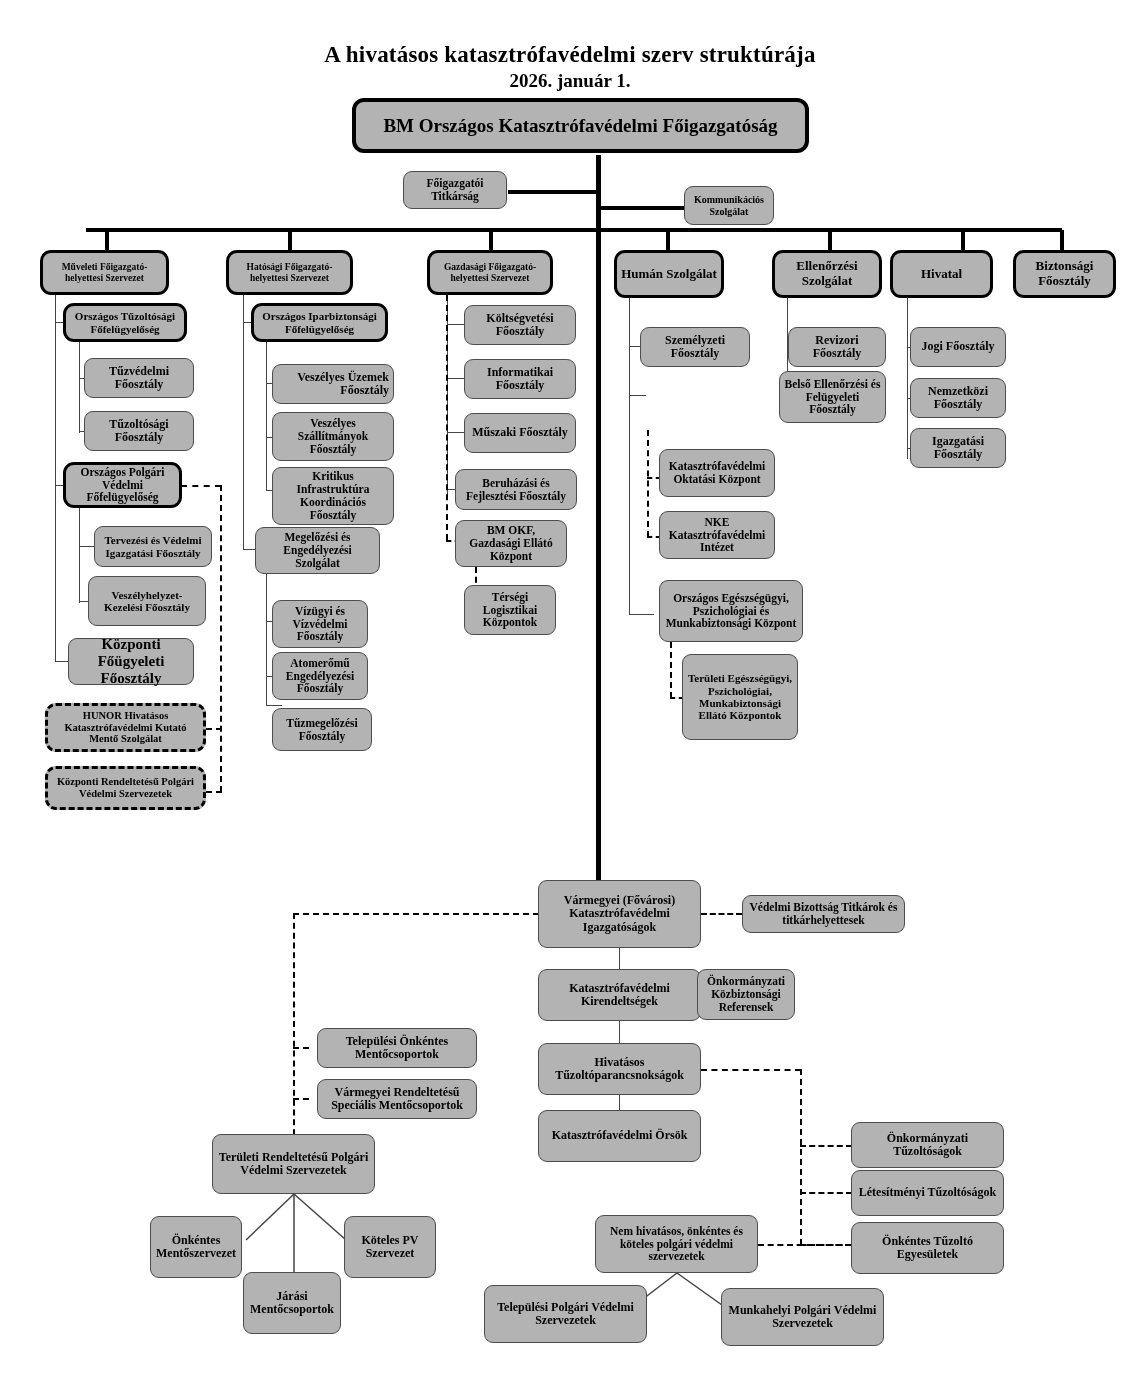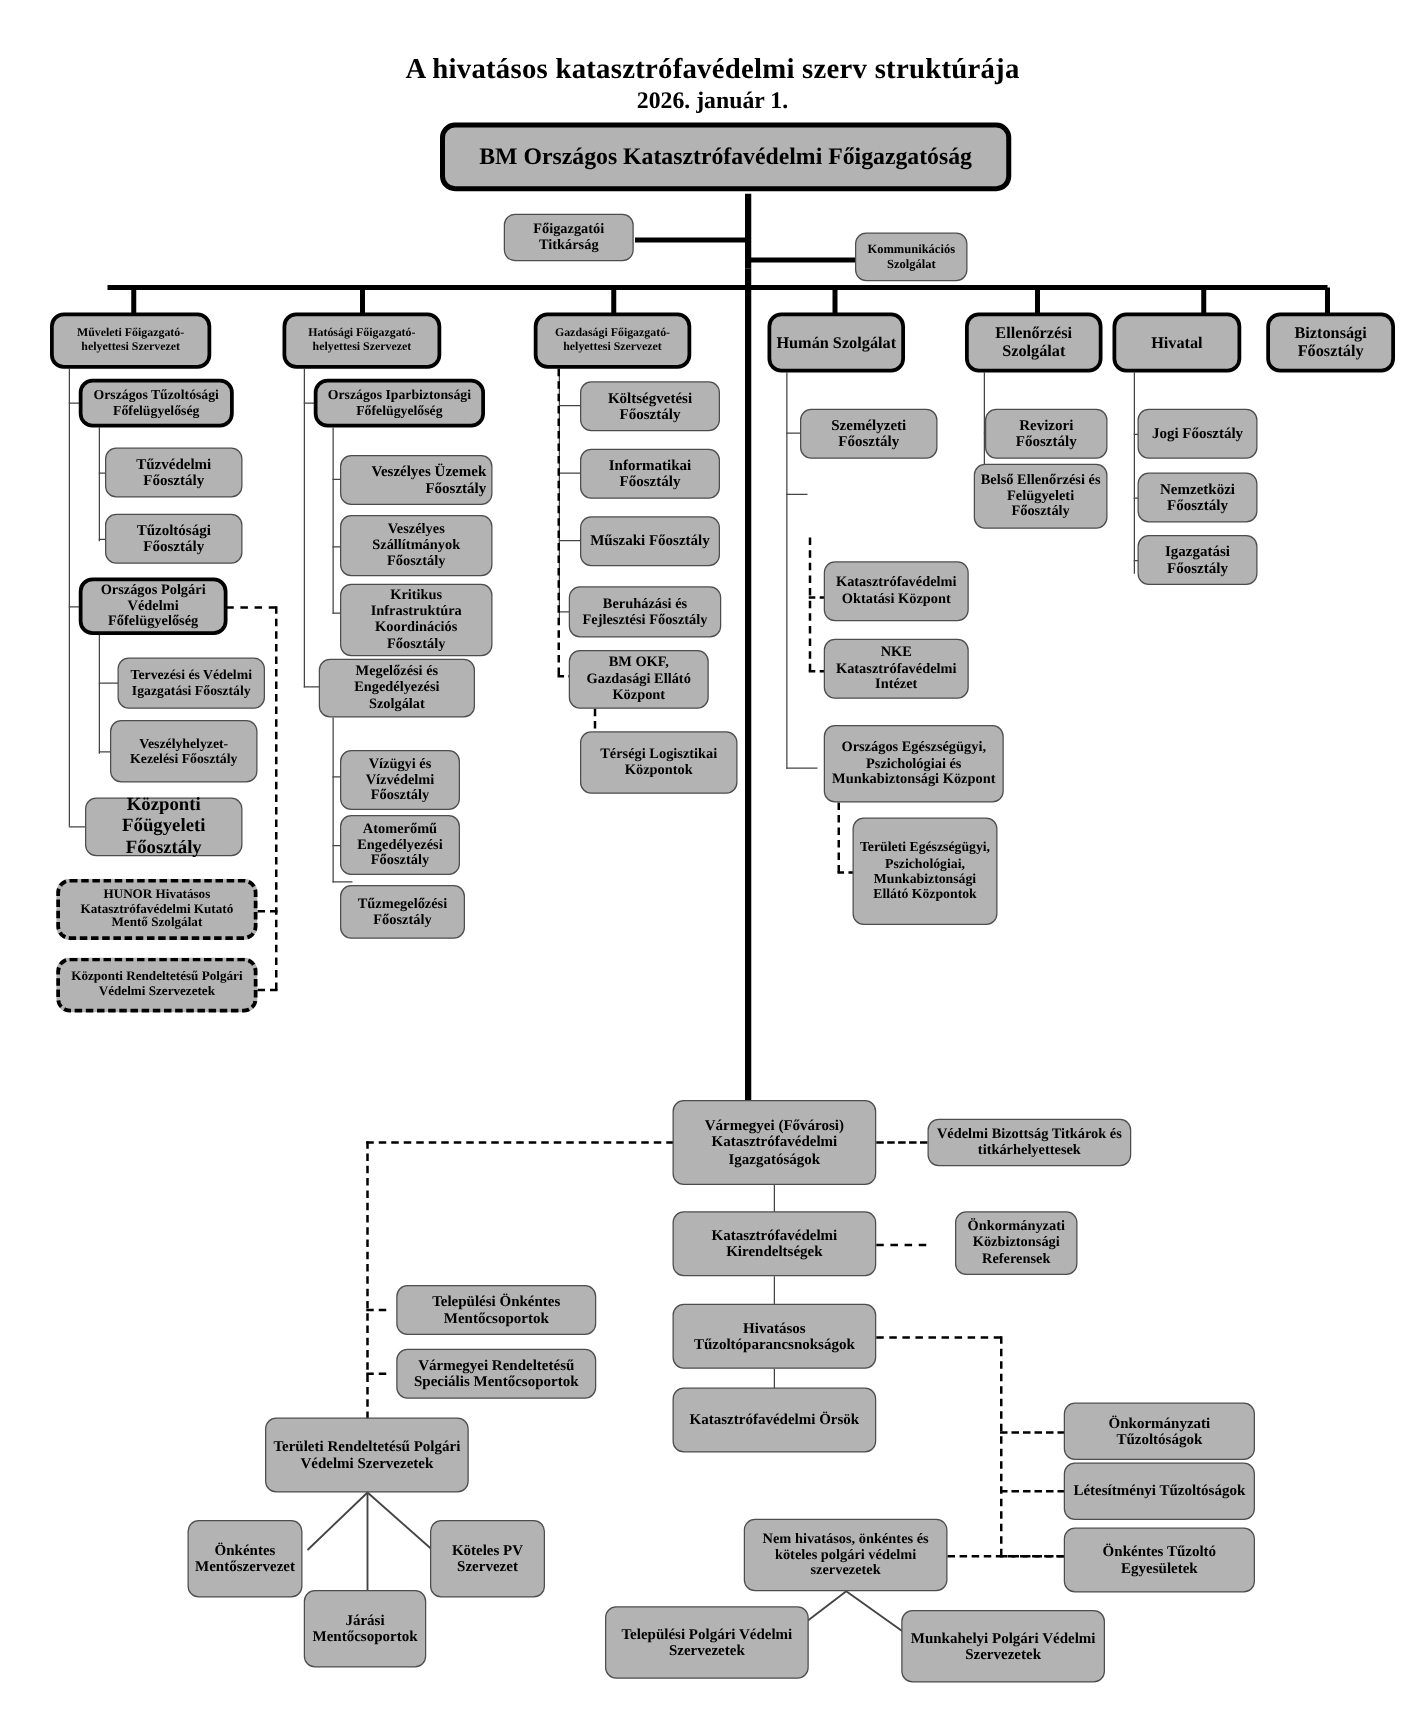--- a/index.html
+++ b/index.html
@@ -197,21 +197,21 @@
   <div class="dashv" style="left:446px;top:295px;height:245px;"></div>
   <div class="dashh" style="left:446px;top:540px;width:14px;"></div>
 
   <div class="box" style="left:455px;top:520px;width:112px;height:47px;font-size:11.5px;">
     <span>BM OKF, Gazdasági Ellátó Központ</span>
   </div>
 
   <div class="dashv" style="left:475px;top:567px;height:45px;"></div>
   <div class="dashh" style="left:475px;top:611px;width:14px;"></div>
 
-  <div class="box" style="left:464px;top:585px;width:126px;height:50px;font-size:11.5px;">
+  <div class="box" style="left:464px;top:585px;width:92px;height:50px;font-size:11.5px;">
     <span>Térségi Logisztikai Központok</span>
   </div>
 
   <div class="thinv" style="left:629px;top:298px;height:317px;"></div>
   <div class="thinh" style="left:629px;top:346px;width:17px;"></div>
   <div class="thinh" style="left:629px;top:395px;width:17px;"></div>
   <div class="thinh" style="left:629px;top:614px;width:25px;"></div>
 
   <div class="box" style="left:640px;top:327px;width:110px;height:40px;font-size:12px;">
     <span>Személyzeti Főosztály</span>
@@ -276,21 +276,21 @@
   <div class="dashh" style="left:293px;top:913px;width:246px;"></div>
   <div class="dashv" style="left:293px;top:913px;height:232px;"></div>
   <div class="dashh" style="left:293px;top:1047px;width:16px;"></div>
   <div class="dashh" style="left:293px;top:1098px;width:16px;"></div>
 
   <div class="thinv" style="left:619px;top:948px;height:24px;"></div>
   <div class="box" style="left:538px;top:969px;width:163px;height:52px;font-size:12px;">
     <span>Katasztrófavédelmi Kirendeltségek</span>
   </div>
 
-  <div class="box" style="left:764px;top:969px;width:98px;height:51px;font-size:11.5px;">
+  <div class="box" style="left:697px;top:969px;width:98px;height:51px;font-size:11.5px;">
     <span>Önkormányzati Közbiztonsági Referensek</span>
   </div>
   <div class="dashh" style="left:701px;top:995px;width:40px;"></div>
 
   <div class="thinv" style="left:619px;top:1021px;height:24px;"></div>
   <div class="box" style="left:538px;top:1043px;width:163px;height:52px;font-size:12px;">
     <span>Hivatásos Tűzoltóparancsnokságok</span>
   </div>
 
   <div class="thinv" style="left:619px;top:1095px;height:16px;"></div>

